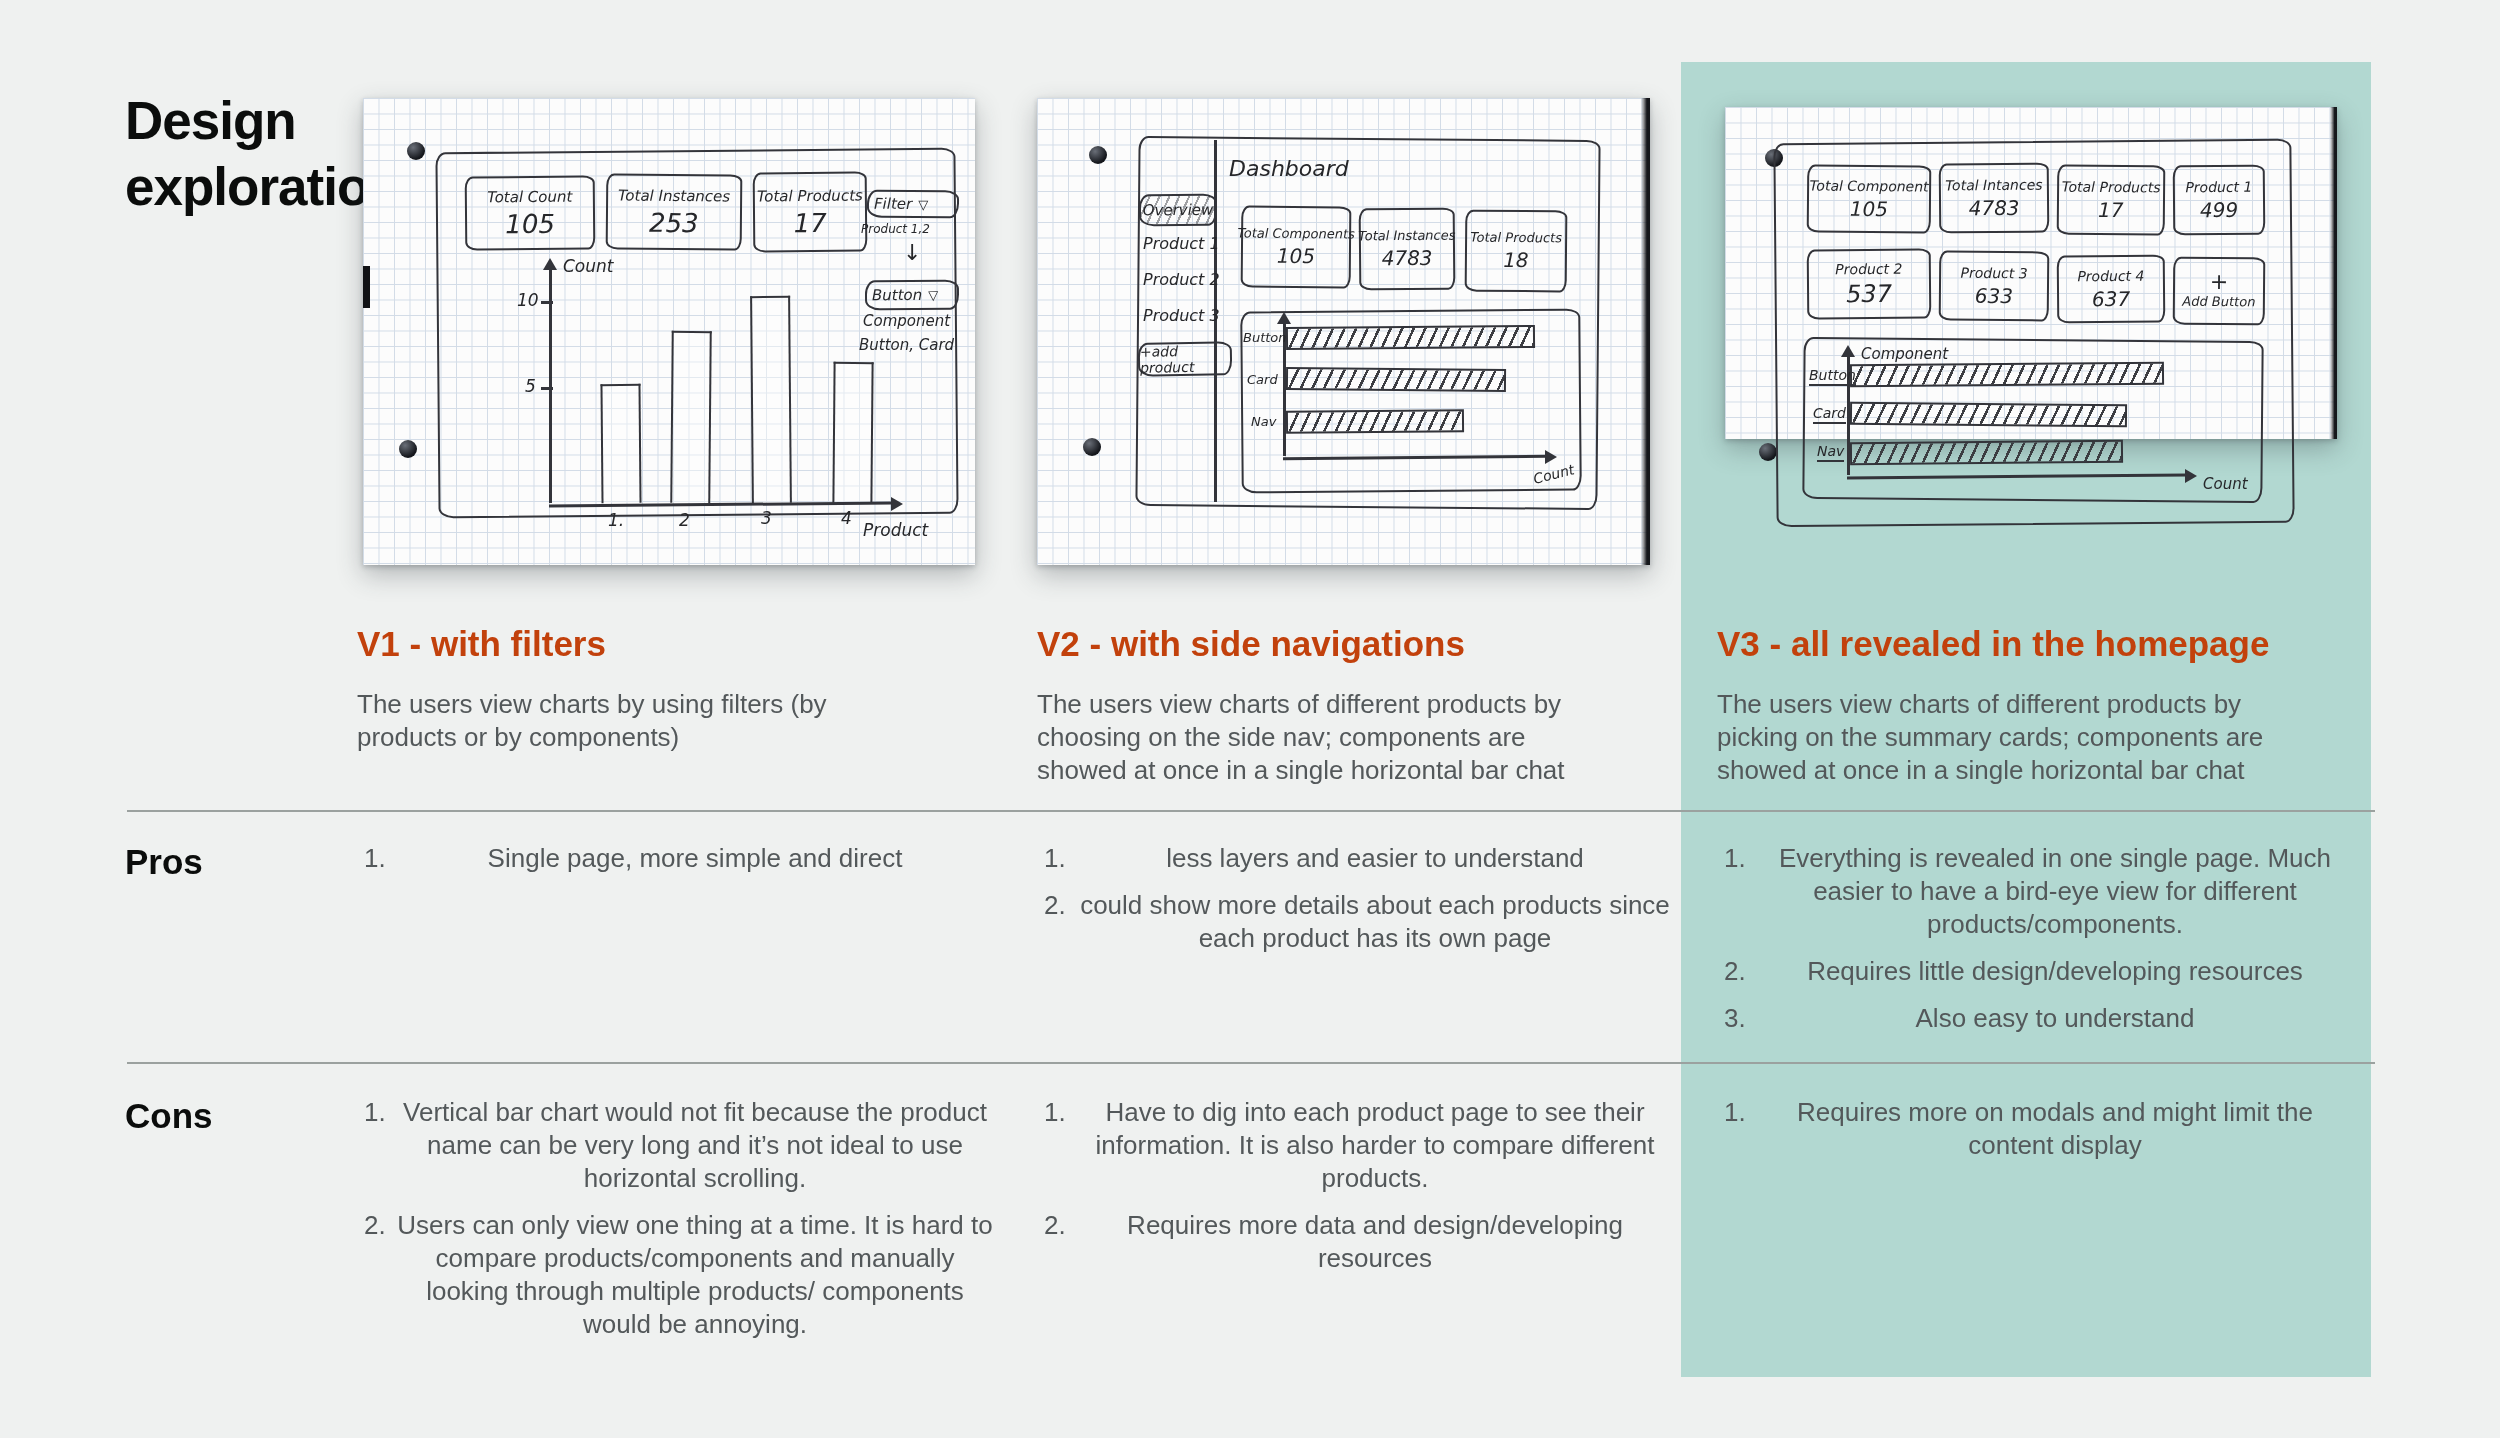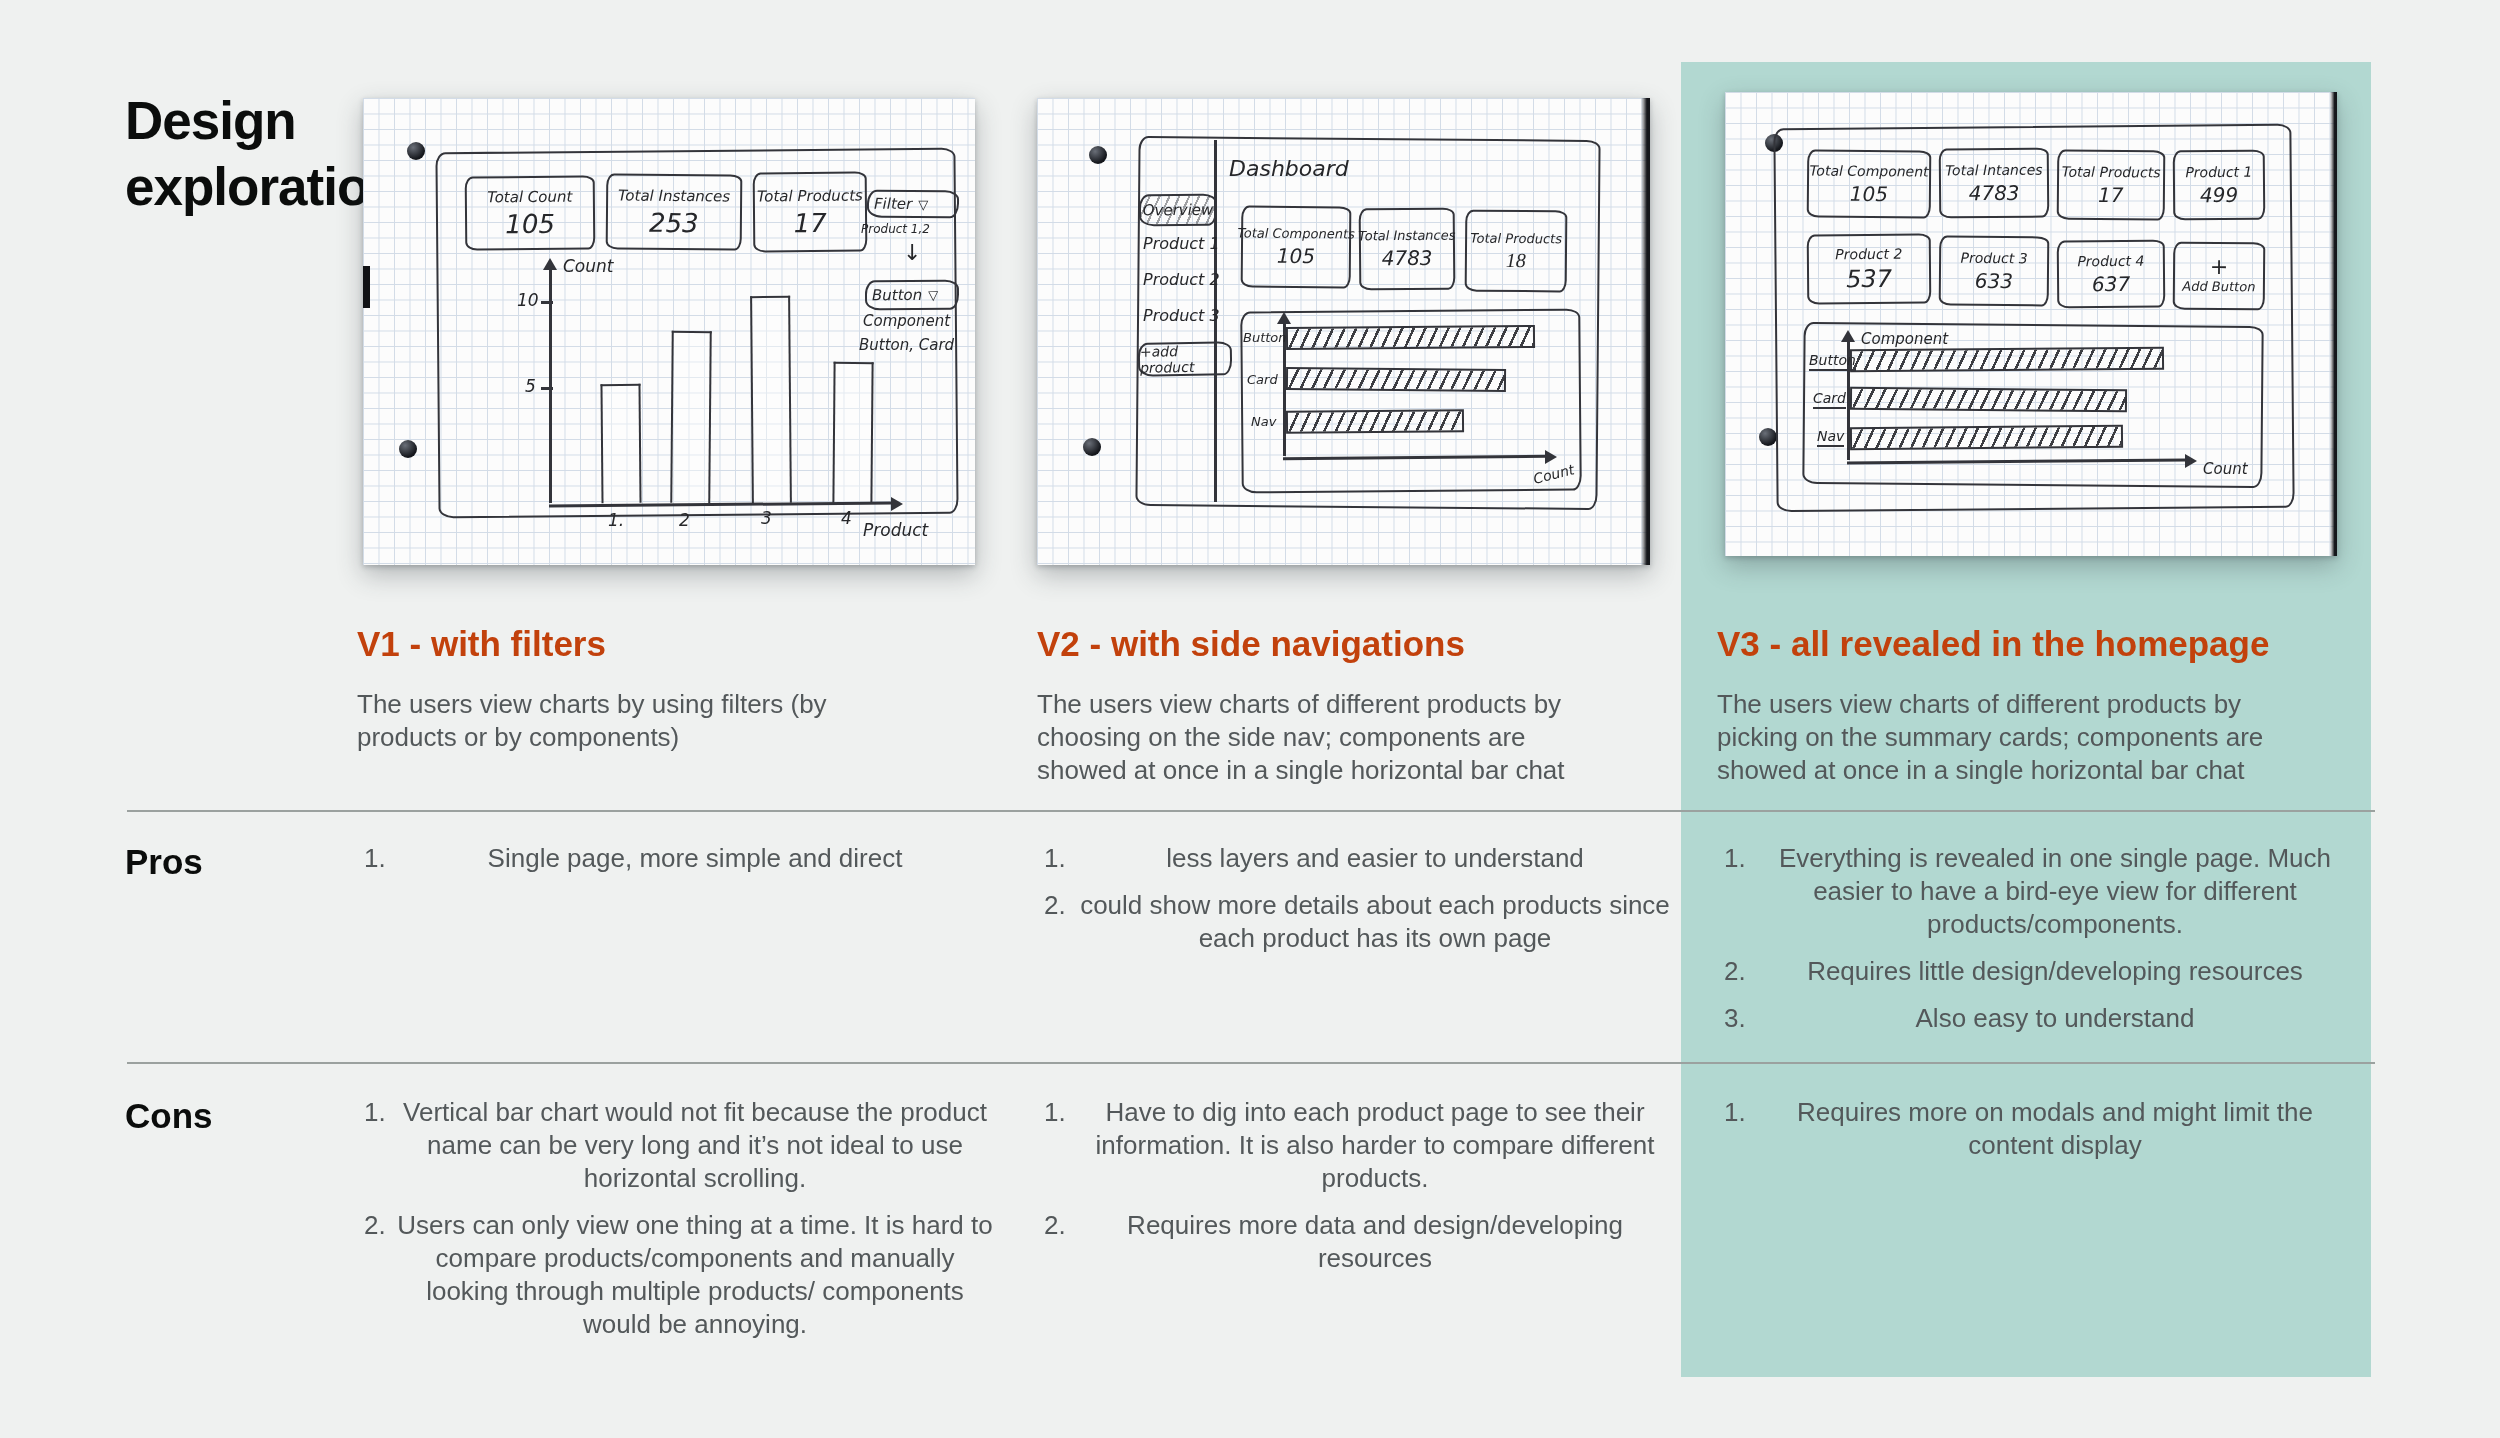--- a/index.html
+++ b/index.html
@@ -146,40 +146,40 @@
   <div class="skcard r-b" style="left:204px;top:108px;width:106px;height:78px;">
     <div class="sklabel" style="font-size:13px;">Total Components</div>
     <div class="skvalue" style="font-size:20px;">105</div>
   </div>
   <div class="skcard r-a" style="left:322px;top:110px;width:92px;height:78px;">
     <div class="sklabel" style="font-size:13px;">Total Instances</div>
     <div class="skvalue" style="font-size:20px;">4783</div>
   </div>
   <div class="skcard r-b" style="left:428px;top:112px;width:98px;height:78px;">
     <div class="sklabel" style="font-size:13px;">Total Products</div>
-    <div class="skvalue" style="font-size:20px;font-family:Liberation Serif, serif;">18</div>
+    <div class="skvalue" style="font-size:20px;">18</div>
   </div>
 
   <div class="skbox r-a" style="left:204px;top:212px;width:336px;height:178px;"></div>
   <div class="line-v" style="left:246px;top:224px;height:134px;"></div>
   <div class="tri-up" style="left:240px;top:214px;"></div>
   <div class="hand abs" style="left:206px;top:232px;font-size:13px;">Button</div>
   <div class="hand abs" style="left:210px;top:274px;font-size:13px;">Card</div>
   <div class="hand abs" style="left:214px;top:316px;font-size:13px;">Nav</div>
   <div class="abs" style="left:249px;top:228px;width:258px;height:120px;">
     <div class="hbar r-a" style="left: 0px; top: 0px; width: 95%;"></div>
     <div class="hbar r-b" style="left: 0px; top: 42px; width: 83.6%;"></div>
     <div class="hbar r-a" style="left: 0px; top: 84px; width: 67.45%;"></div>
   </div>
   <div class="line-h r-a" style="left:246px;top:358px;width:264px;"></div>
   <div class="tri-right" style="left:508px;top:352px;"></div>
   <div class="hand abs" style="left:496px;top:368px;font-size:14px;transform:rotate(-14deg);">Count</div>
 </div>
 
-<div class="paper" style="left:1725px;top:92px;width:612px;height:464px;">
+<div class="paper" style="left:1725px;top:107px;width:612px;height:332px;">
   <div class="hole" style="left:40px;top:42px;"></div>
   <div class="hole" style="left:34px;top:336px;"></div>
   <div class="paper-edge" style="width:7px;"></div>
 
   <div class="skbox r-a" style="left:50px;top:34px;width:514px;height:380px;"></div>
 
   <div class="skcard r-b" style="left:82px;top:58px;width:120px;height:64px;">
     <div class="sklabel" style="font-size:14px;">Total Component</div>
     <div class="skvalue" style="font-size:20px;">105</div>
   </div>

